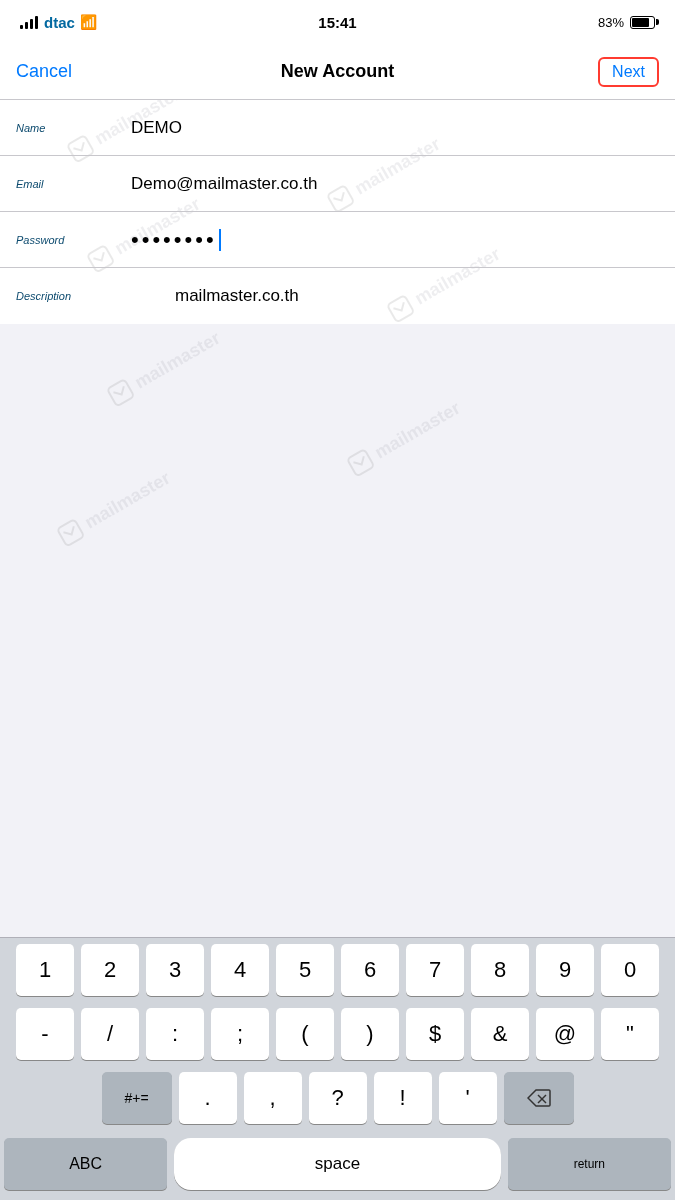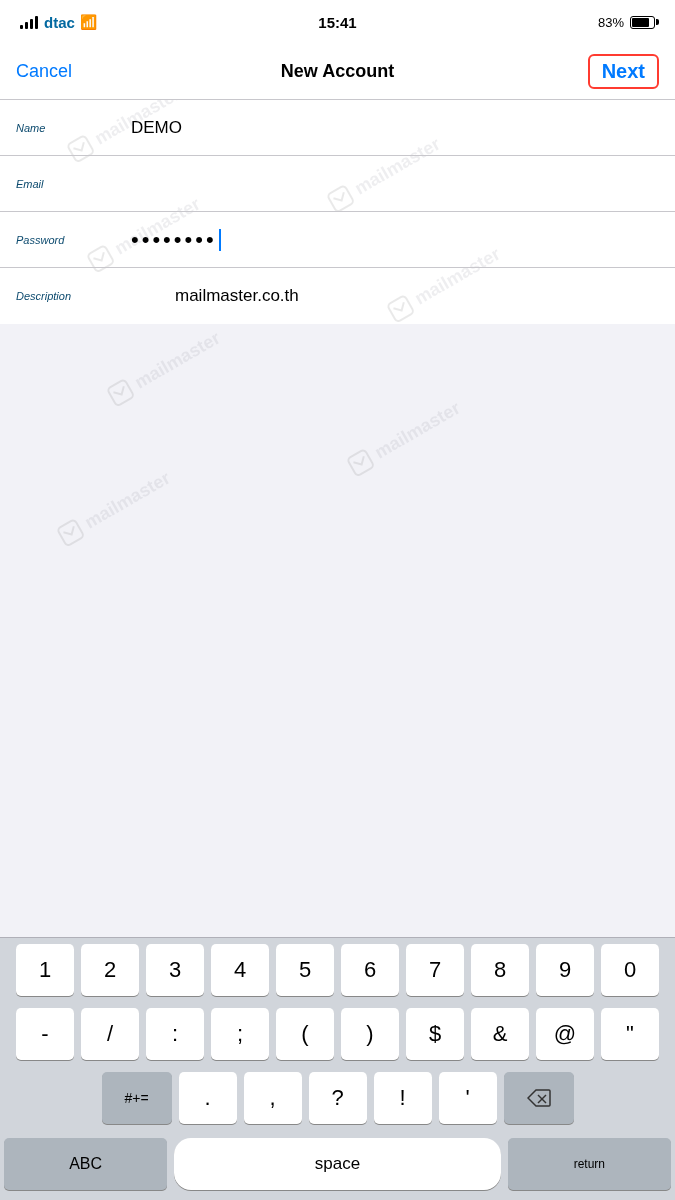--- a/index.html
+++ b/index.html
@@ -114,29 +114,29 @@
     }
     .nav-title {
       font-size: 18px;
       font-weight: 600;
       color: #000;
       position: absolute;
       left: 50%;
       transform: translateX(-50%);
     }
     .nav-next {
-      font-size: 20px;
+      font-size: 16px;
       color: #007aff;
       background: none;
       border: 2px solid #ff3b30;
       border-radius: 6px;
       padding: 4px 12px;
       cursor: pointer;
       font-family: inherit;
-      font-weight: 700;
+      font-weight: 400;
     }
 
     
     .form-section {
       background: #ffffff;
       position: relative;
       overflow: hidden;
     }
 
     
@@ -357,20 +357,21 @@
     </div>
   </div>
 
   <div class="form-row">
     <span class="form-label">Name</span>
     <span class="form-value">DEMO</span>
   </div>
 
   <div class="form-row">
     <span class="form-label">Email</span>
+    <span class="form-value">Demo@mailmaster.co.th</span>
   </div>
 
   <div class="form-row">
     <span class="form-label">Password</span>
     <span class="form-value password-dots">
       ••••••••<span class="cursor-line"></span>
     </span>
   </div>
 
   <div class="form-row">

